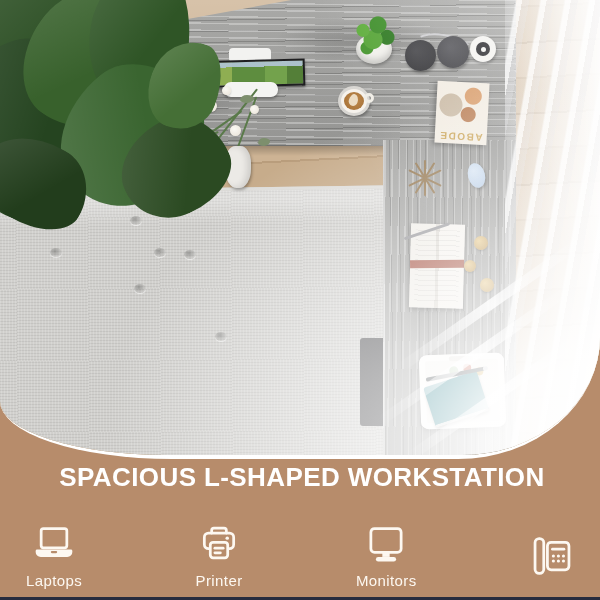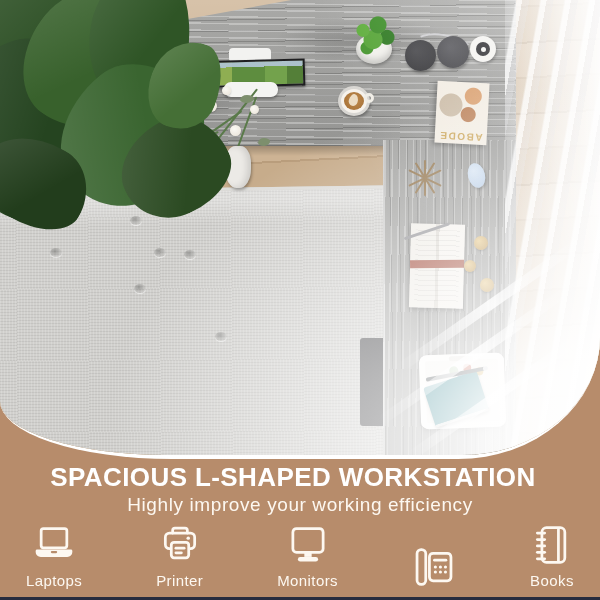--- a/index.html
+++ b/index.html
@@ -151,26 +151,26 @@
   .npen::after{content:"";position:absolute;right:-3px;top:0;width:5px;height:3.5px;background:#cfd4d6;border-radius:2px}
 
   .light-overlay{left:0;top:0;width:600px;height:455px;pointer-events:none;
     background:
      radial-gradient(ellipse at 98% 98%,rgba(255,255,255,.95) 0 12%,rgba(255,255,255,.55) 32%,transparent 58%),
      linear-gradient(250deg,rgba(255,255,255,.38),transparent 38%)}
   .streak{height:10px;background:linear-gradient(90deg,transparent,rgba(255,255,255,.85),transparent);
     transform:rotate(-35deg);border-radius:6px}
 
   
-  .banner-title{position:absolute;top:462px;left:4px;width:578px;text-align:center;
+  .banner-title{position:absolute;top:462px;left:13px;width:578px;text-align:center;
     color:#ffffff;font-size:26px;font-weight:bold;letter-spacing:.4px}
   .banner-sub{position:absolute;top:494px;left:0;width:600px;text-align:center;
     color:var(--banner-text);font-size:19px;letter-spacing:.6px}
   .features{position:absolute;top:523px;left:26px;width:548px;display:flex;
-    justify-content:space-between;align-items:flex-end}
+    justify-content:space-between;align-items:center}
   .feature{display:flex;flex-direction:column;align-items:center;gap:5px;color:var(--banner-text)}
   .feature svg{display:block}
   .feature .flabel{font-size:15px;letter-spacing:.4px;white-space:nowrap}
   .bottom-line{position:absolute;left:0;bottom:0;width:600px;height:3px;background:var(--bottom-line)}
 </style>
 </head>
 <body>
 
 <div class="page">
 
@@ -282,21 +282,20 @@
     <div class="leaf l8"></div>
 
     <div class="curtain"></div>
     <div class="streak" style="left:380px;top:300px;width:220px"></div>
     <div class="streak" style="left:360px;top:350px;width:230px"></div>
     <div class="streak" style="left:390px;top:392px;width:210px"></div>
     <div class="light-overlay"></div>
   </div>
 
   <div class="banner-title">SPACIOUS L-SHAPED WORKSTATION</div>
-  <div class="banner-sub">Highly improve your working efficiency</div>
 
   <div class="features">
     <div class="feature">
       <span>
         <svg width="44" height="44" viewBox="0 0 48 48" fill="none" stroke="currentColor" stroke-width="3" stroke-linecap="round" stroke-linejoin="round">
           <rect x="10" y="6" width="28" height="21" rx="2.5"></rect>
           <path d="M5.5 30.5h37v1.2a4 4 0 0 1-4 4h-29a4 4 0 0 1-4-4z" fill="currentColor"></path>
           <rect x="20.5" y="30.5" width="7" height="2.4" rx="1.2" fill="var(--banner-bg)" stroke="none"></rect>
         </svg>
       </span>
@@ -333,30 +332,16 @@
           <path d="M24.5 16.5H37"></path>
           <circle cx="25.5" cy="24" r="1.7" fill="currentColor" stroke="none"></circle>
           <circle cx="31" cy="24" r="1.7" fill="currentColor" stroke="none"></circle>
           <circle cx="36.5" cy="24" r="1.7" fill="currentColor" stroke="none"></circle>
           <circle cx="25.5" cy="29.5" r="1.7" fill="currentColor" stroke="none"></circle>
           <circle cx="31" cy="29.5" r="1.7" fill="currentColor" stroke="none"></circle>
           <circle cx="36.5" cy="29.5" r="1.7" fill="currentColor" stroke="none"></circle>
         </svg>
       </span>
     </div>
-    <div class="feature">
-      <span>
-        <svg width="44" height="44" viewBox="0 0 48 48" fill="none" stroke="currentColor" stroke-width="3" stroke-linecap="round" stroke-linejoin="round">
-          <rect x="13" y="5" width="25" height="38" rx="5"></rect>
-          <path d="M31 7v34"></path>
-          <path d="M8 11h8"></path>
-            <path d="M8 18h8"></path>
-            <path d="M8 25h8"></path>
-            <path d="M8 32h8"></path>
-            <path d="M8 39h8"></path>
-        </svg>
-      </span>
-      <span class="flabel">Books</span>
-    </div>
   </div>
 
   <div class="bottom-line"></div>
 </div>
 
 </body></html>

